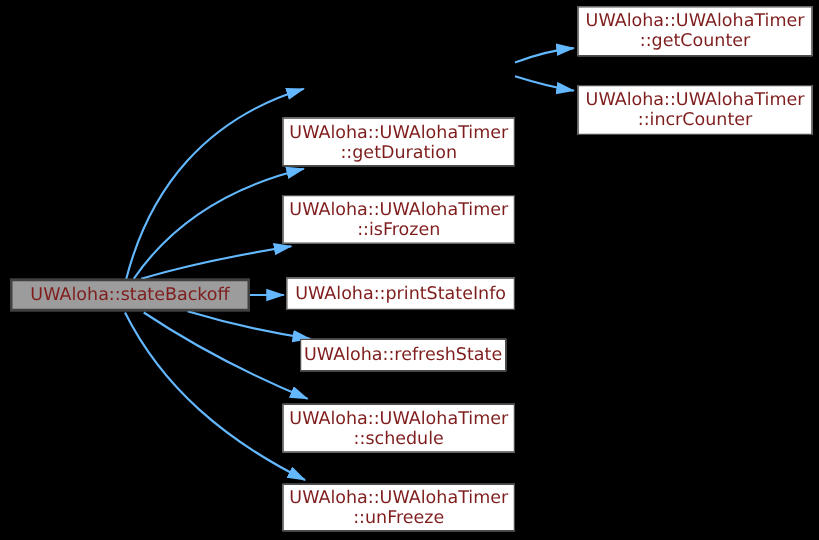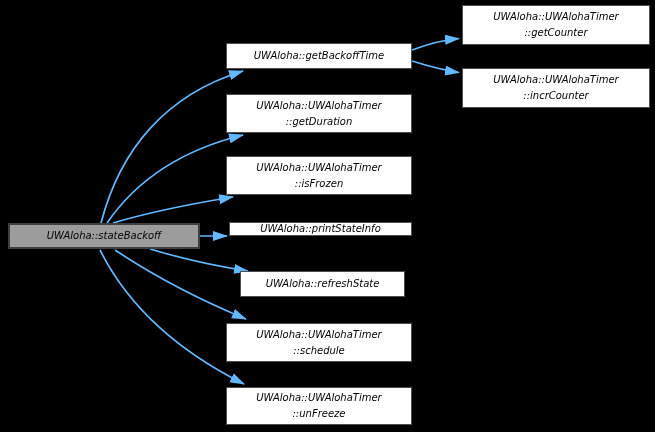--- a/index.html
+++ b/index.html
@@ -23,30 +23,29 @@
   .edge {
     fill: none;
     stroke: #63b8ff;
     stroke-width: 1.7px;
   }
   .node {
     position: absolute;
     box-sizing: border-box;
     background: #ffffff;
     border: 1px solid #4d4d4d;
-    color: #000000;
-    font-size: 10px;
+    color: #7f1d1d;
+    font-size: 14px;
     line-height: 16px;
     display: flex;
     align-items: center;
     justify-content: center;
     text-align: center;
     white-space: pre-line;
     cursor: pointer;
-    font-style: italic;
   }
   .node.focus {
     background: #9c9c9c;
     border: 2px solid #404040;
     cursor: default;
   }
 </style>
 </head>
 <body>
 
@@ -64,29 +63,28 @@
     <path class="edge" marker-end="url(#arrow)" d="M177,236 L227,236"></path>
     <path class="edge" marker-end="url(#arrow)" d="M150,249 C180,258 215,266 248,271"></path>
     <path class="edge" marker-end="url(#arrow)" d="M115,250 C160,280 205,302 246,319"></path>
     <path class="edge" marker-end="url(#arrow)" d="M100,250 C130,310 180,352 244,384"></path>
     <path class="edge" marker-end="url(#arrow)" d="M412,50 C428,44 442,40 459,38.5"></path>
     <path class="edge" marker-end="url(#arrow)" d="M412,61 C428,66 442,70 459,72.5"></path>
   </svg>
 
   <div class="node focus" style="left:8px;   top:223px; width:192px; height:26px;">UWAloha::stateBackoff</div>
 
-  <div class="node" style="left:226px; top:43px;  width:186px; height:26px;">UWAloha::getBackoffTime</div>
 
   <div class="node" style="left:226px; top:94px;  width:186px; height:39px;">UWAloha::UWAlohaTimer
 ::getDuration</div>
 
   <div class="node" style="left:226px; top:156px; width:186px; height:39px;">UWAloha::UWAlohaTimer
 ::isFrozen</div>
 
-  <div class="node" style="left:229px; top:222px; width:183px; height:14px;">UWAloha::printStateInfo</div>
+  <div class="node" style="left:229px; top:222px; width:183px; height:26px;">UWAloha::printStateInfo</div>
 
   <div class="node" style="left:240px; top:271px; width:165px; height:26px;">UWAloha::refreshState</div>
 
   <div class="node" style="left:226px; top:323px; width:186px; height:39px;">UWAloha::UWAlohaTimer
 ::schedule</div>
 
   <div class="node" style="left:226px; top:387px; width:186px; height:38px;">UWAloha::UWAlohaTimer
 ::unFreeze</div>
 
   <div class="node" style="left:462px; top:5px;   width:188px; height:40px;">UWAloha::UWAlohaTimer

